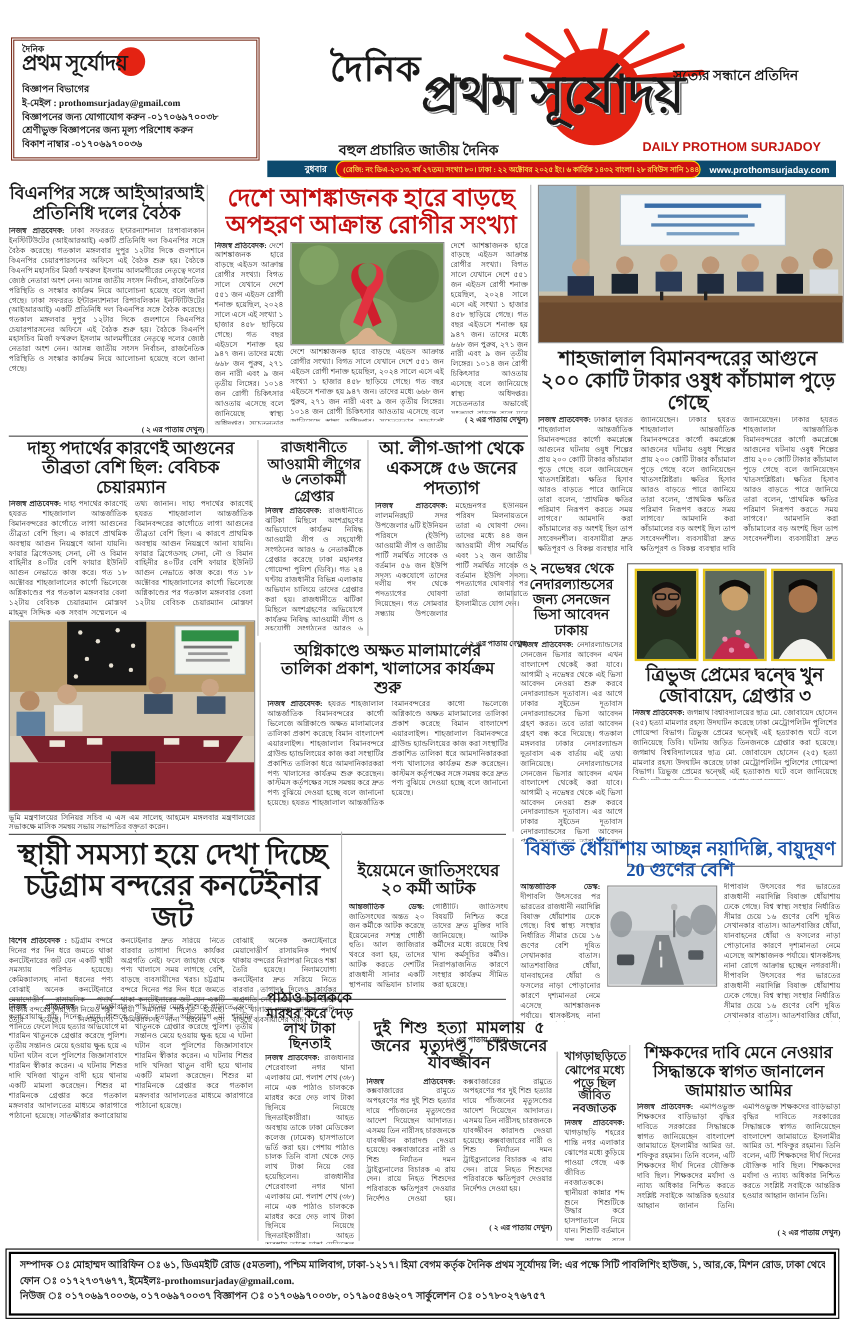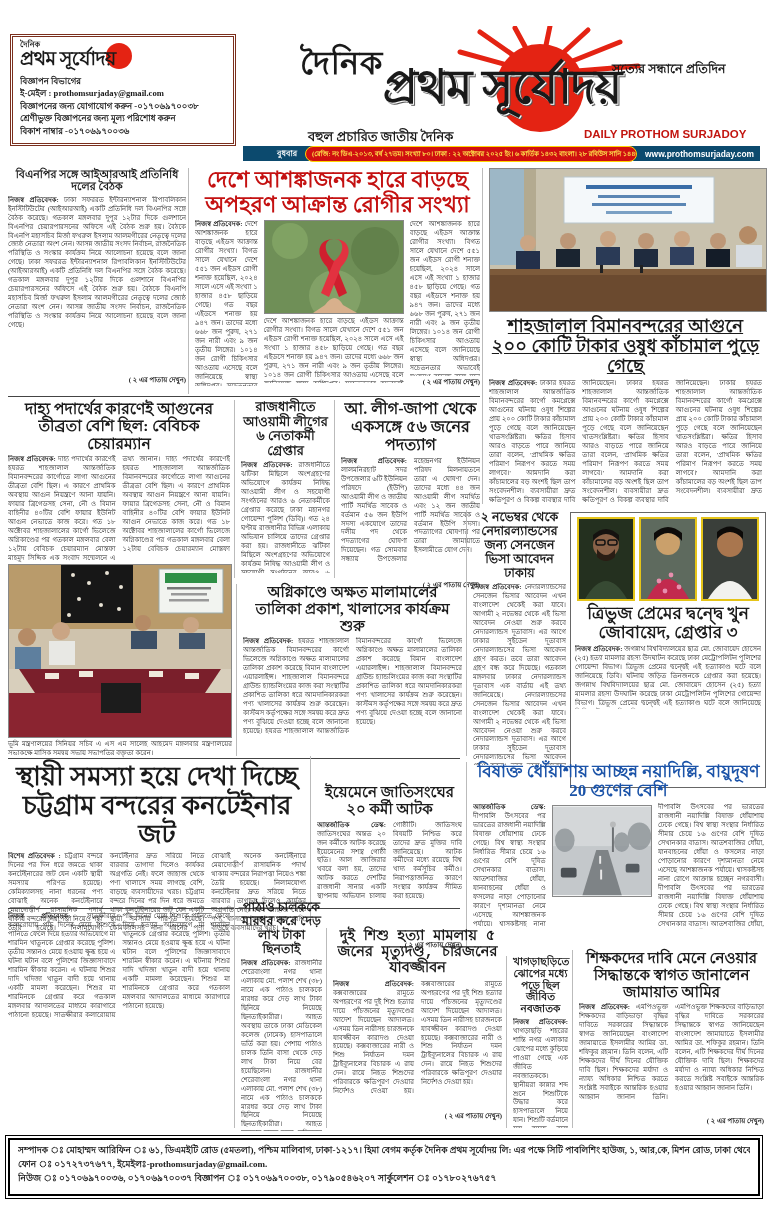--- a/index.html
+++ b/index.html
@@ -79,21 +79,21 @@
   <div class="abs mh-sub">বহুল প্রচারিত জাতীয় দৈনিক</div>
   <div class="abs mh-en">DAILY PROTHOM SURJADOY</div>
 
   <div class="abs redbar">
     <span class="day">বুধবার</span>
     <span class="pill">(রেজি: নং ডিএ-২০১৩, বর্ষ ২৭তম। সংখ্যা ৮০। ঢাকা : ২২ অক্টোবর ২০২৫ ইং। ৬ কার্তিক ১৪৩২ বাংলা। ২৮ রবিউস সানি ১৪৪৬। পৃষ্ঠা ৮। মূল্য ৫ টাকা।)</span>
     <span class="site">www.prothomsurjaday.com</span>
   </div>
 
   <div class="abs art" style="left:8px;top:168px;width:178px;height:226px;">
-    <h2 style="font-size:11px;">বিএনপির সঙ্গে আইআরআই প্রতিনিধি দলের বৈঠক</h2>
+    <h2 style="font-size:16px;">বিএনপির সঙ্গে আইআরআই প্রতিনিধি দলের বৈঠক</h2>
     <p class="body" style="height:178px;"><b class="byl">নিজস্ব প্রতিবেদক:</b> <span>ঢাকা সফররত ইন্টারন্যাশনাল রিপাবলিকান ইনস্টিটিউটের (আইআরআই) একটি প্রতিনিধি দল বিএনপির সঙ্গে বৈঠক করেছে। গতকাল মঙ্গলবার দুপুর ১২টার দিকে গুলশানে বিএনপির চেয়ারপারসনের অফিসে এই বৈঠক শুরু হয়। বৈঠকে বিএনপি মহাসচিব মির্জা ফখরুল ইসলাম আলমগীরের নেতৃত্বে দলের জ্যেষ্ঠ নেতারা অংশ নেন। আসন্ন জাতীয় সংসদ নির্বাচন, রাজনৈতিক পরিস্থিতি ও সংস্কার কার্যক্রম নিয়ে আলোচনা হয়েছে বলে জানা গেছে। ঢাকা সফররত ইন্টারন্যাশনাল রিপাবলিকান ইনস্টিটিউটের (আইআরআই) একটি প্রতিনিধি দল বিএনপির সঙ্গে বৈঠক করেছে। গতকাল মঙ্গলবার দুপুর ১২টার দিকে গুলশানে বিএনপির চেয়ারপারসনের অফিসে এই বৈঠক শুরু হয়। বৈঠকে বিএনপি মহাসচিব মির্জা ফখরুল ইসলাম আলমগীরের নেতৃত্বে দলের জ্যেষ্ঠ নেতারা অংশ নেন। আসন্ন জাতীয় সংসদ নির্বাচন, রাজনৈতিক পরিস্থিতি ও সংস্কার কার্যক্রম নিয়ে আলোচনা হয়েছে বলে জানা গেছে।</span></p>
     <div class="jump">( ২ এর পাতায় দেখুন)</div>
   </div>
 
   <div class="abs art vr" style="left:188px;top:168px;width:292px;height:226px;">
     <h2 class="h-red" style="font-size:22px;">দেশে আশঙ্কাজনক হারে বাড়ছে অপহরণ আক্রান্ত রোগীর সংখ্যা</h2>
     <div style="display:flex;gap:6px;">
       <p class="body" style="width:64px;height:166px;"><b class="byl">নিজস্ব প্রতিবেদক:</b> <span>দেশে আশঙ্কাজনক হারে বাড়ছে এইডস আক্রান্ত রোগীর সংখ্যা। বিগত সালে যেখানে দেশে ৫৫১ জন এইডস রোগী শনাক্ত হয়েছিল, ২০২৪ সালে এসে এই সংখ্যা ১ হাজার ৪৫৮ ছাড়িয়ে গেছে। গত বছর এইডসে শনাক্ত হয় ৯৪৭ জন। তাদের মধ্যে ৬৬৮ জন পুরুষ, ২৭১ জন নারী এবং ৯ জন তৃতীয় লিঙ্গের। ১০১৪ জন রোগী চিকিৎসার আওতায় এসেছে বলে জানিয়েছে স্বাস্থ্য অধিদপ্তর। সচেতনতার অভাবেই সংক্রমণ বাড়ছে বলে মনে করছেন বিশেষজ্ঞরা।</span></p>
       <div style="width:140px;">
         <svg class="photoframe" width="138" height="92" viewBox="0 0 138 92">
@@ -138,21 +138,21 @@
         <circle cx="228" cy="72" r="8" fill="#bd9777"></circle>
           <rect x="216" y="80" width="24" height="18" fill="#141c28"></rect>
         <circle cx="258" cy="66" r="9" fill="#b58b66"></circle>
           <rect x="246" y="76" width="26" height="22" fill="#d8dde2"></rect>
       </g>
       <rect x="0" y="100" width="276" height="42" fill="#6b4a2f"></rect>
       <rect x="0" y="100" width="276" height="6" fill="#7d5a3a"></rect>
       <rect x="110" y="96" width="3" height="8" fill="#222"></rect>
         <rect x="150" y="96" width="3" height="8" fill="#222"></rect>
     </svg>
-    <h2 style="font-size:18px;margin-top:4px;text-decoration:underline;">শাহজালাল বিমানবন্দরের আগুনে ২০০ কোটি টাকার ওষুধ কাঁচামাল পুড়ে গেছে</h2>
+    <h2 style="font-size:18px;margin-top:4px;">শাহজালাল বিমানবন্দরের আগুনে ২০০ কোটি টাকার ওষুধ কাঁচামাল পুড়ে গেছে</h2>
     <div class="body cols3" style="height:130px;"><b class="byl">নিজস্ব প্রতিবেদক:</b> <span>ঢাকার হযরত শাহজালাল আন্তর্জাতিক বিমানবন্দরের কার্গো কমপ্লেক্সে আগুনের ঘটনায় ওষুধ শিল্পের প্রায় ২০০ কোটি টাকার কাঁচামাল পুড়ে গেছে বলে জানিয়েছেন খাতসংশ্লিষ্টরা। ক্ষতির হিসাব আরও বাড়তে পারে জানিয়ে তারা বলেন, 'প্রাথমিক ক্ষতির পরিমাণ নিরূপণ করতে সময় লাগবে।' আমদানি করা কাঁচামালের বড় অংশই ছিল তাপ সংবেদনশীল। ব্যবসায়ীরা দ্রুত ক্ষতিপূরণ ও বিকল্প ব্যবস্থার দাবি জানিয়েছেন। ঢাকার হযরত শাহজালাল আন্তর্জাতিক বিমানবন্দরের কার্গো কমপ্লেক্সে আগুনের ঘটনায় ওষুধ শিল্পের প্রায় ২০০ কোটি টাকার কাঁচামাল পুড়ে গেছে বলে জানিয়েছেন খাতসংশ্লিষ্টরা। ক্ষতির হিসাব আরও বাড়তে পারে জানিয়ে তারা বলেন, 'প্রাথমিক ক্ষতির পরিমাণ নিরূপণ করতে সময় লাগবে।' আমদানি করা কাঁচামালের বড় অংশই ছিল তাপ সংবেদনশীল। ব্যবসায়ীরা দ্রুত ক্ষতিপূরণ ও বিকল্প ব্যবস্থার দাবি জানিয়েছেন। ঢাকার হযরত শাহজালাল আন্তর্জাতিক বিমানবন্দরের কার্গো কমপ্লেক্সে আগুনের ঘটনায় ওষুধ শিল্পের প্রায় ২০০ কোটি টাকার কাঁচামাল পুড়ে গেছে বলে জানিয়েছেন খাতসংশ্লিষ্টরা। ক্ষতির হিসাব আরও বাড়তে পারে জানিয়ে তারা বলেন, 'প্রাথমিক ক্ষতির পরিমাণ নিরূপণ করতে সময় লাগবে।' আমদানি করা কাঁচামালের বড় অংশই ছিল তাপ সংবেদনশীল। ব্যবসায়ীরা দ্রুত ক্ষতিপূরণ ও বিকল্প ব্যবস্থার দাবি জানিয়েছেন।</span></div>
   </div>
 
   <hr class="rule" style="left:8px;top:396px;width:472px;">
 
   <div class="abs art" style="left:8px;top:400px;width:222px;height:160px;">
     <h2 style="font-size:15.5px;">দাহ্য পদার্থের কারণেই আগুনের তীব্রতা বেশি ছিল: বেবিচক চেয়ারম্যান</h2>
     <div class="body cols2" style="height:112px;"><b class="byl">নিজস্ব প্রতিবেদক:</b> <span>দাহ্য পদার্থের কারণেই হযরত শাহজালাল আন্তর্জাতিক বিমানবন্দরের কার্গোতে লাগা আগুনের তীব্রতা বেশি ছিল। এ কারণে প্রাথমিক অবস্থায় আগুন নিয়ন্ত্রণে আনা যায়নি। ফায়ার ব্রিগেডসহ সেনা, নৌ ও বিমান বাহিনীর ৪০টির বেশি ফায়ার ইউনিট আগুন নেভাতে কাজ করে। গত ১৮ অক্টোবর শাহজালালের কার্গো ভিলেজে অগ্নিকাণ্ডের পর গতকাল মঙ্গলবার বেলা ১২টায় বেবিচক চেয়ারম্যান মোস্তফা মাহমুদ সিদ্দিক এক সংবাদ সম্মেলনে এ তথ্য জানান। দাহ্য পদার্থের কারণেই হযরত শাহজালাল আন্তর্জাতিক বিমানবন্দরের কার্গোতে লাগা আগুনের তীব্রতা বেশি ছিল। এ কারণে প্রাথমিক অবস্থায় আগুন নিয়ন্ত্রণে আনা যায়নি। ফায়ার ব্রিগেডসহ সেনা, নৌ ও বিমান বাহিনীর ৪০টির বেশি ফায়ার ইউনিট আগুন নেভাতে কাজ করে। গত ১৮ অক্টোবর শাহজালালের কার্গো ভিলেজে অগ্নিকাণ্ডের পর গতকাল মঙ্গলবার বেলা ১২টায় বেবিচক চেয়ারম্যান মোস্তফা মাহমুদ সিদ্দিক এক সংবাদ সম্মেলনে এ তথ্য জানান।</span></div>
   </div>
 

